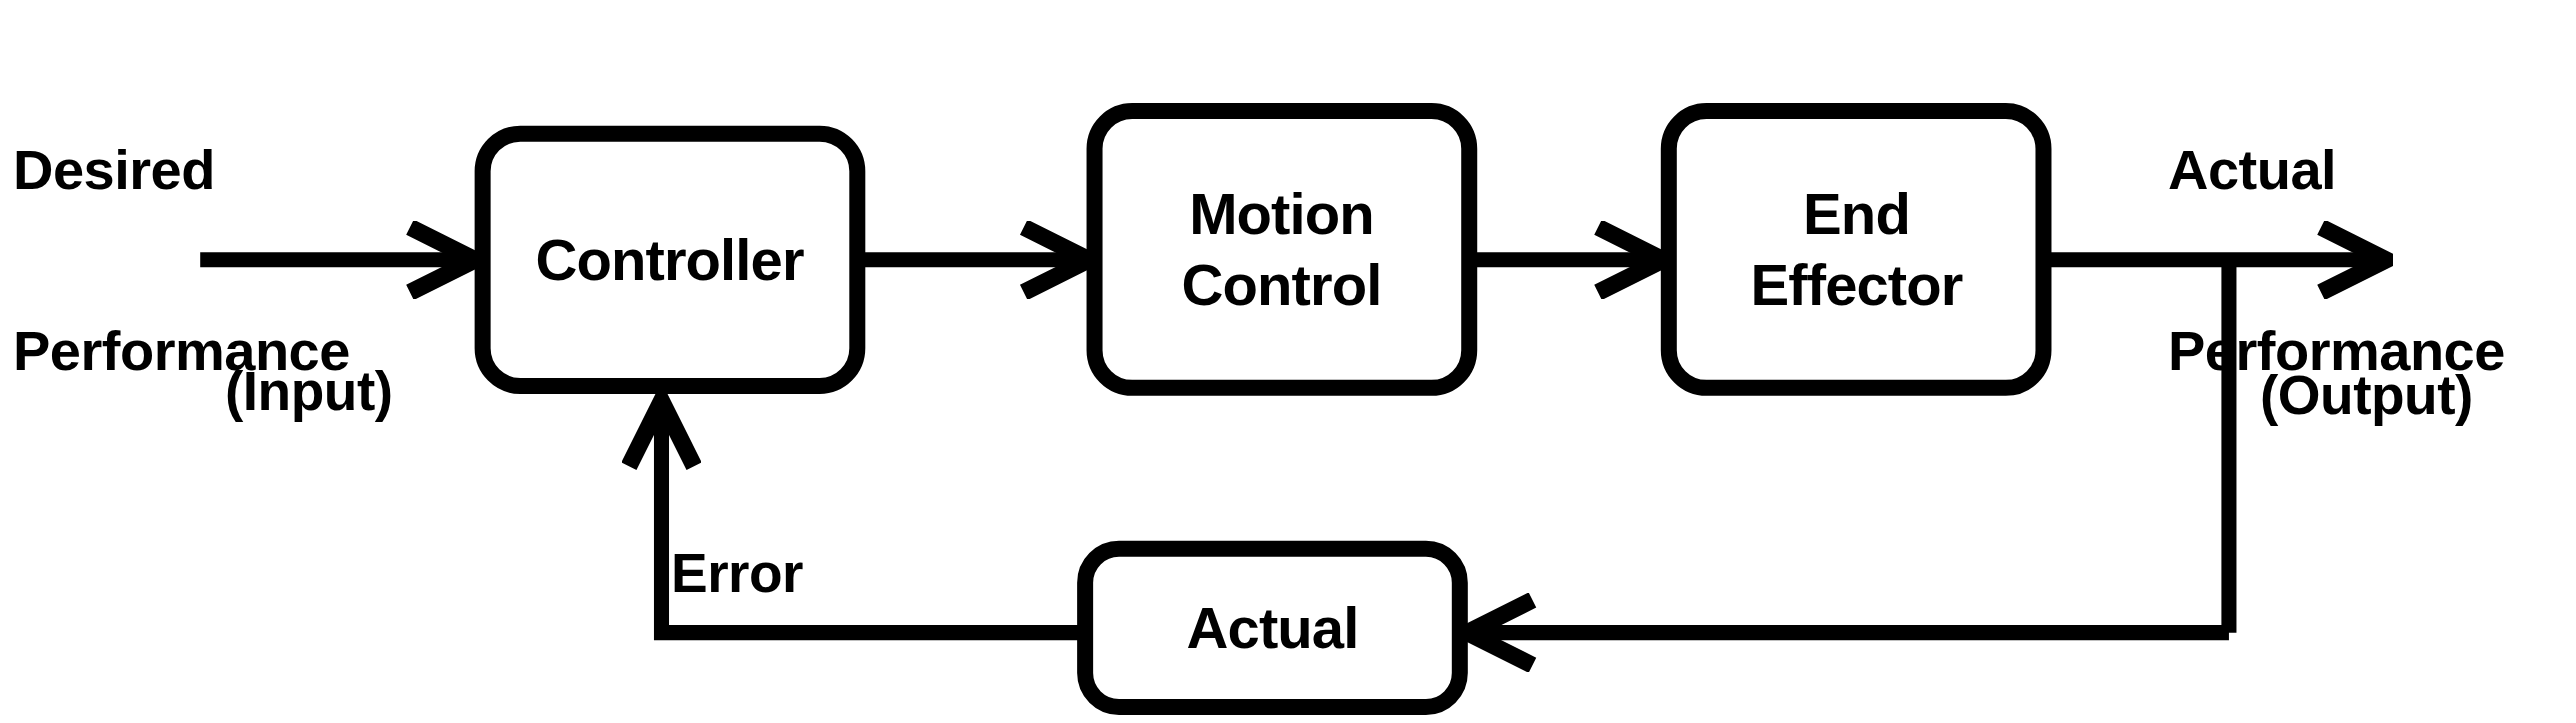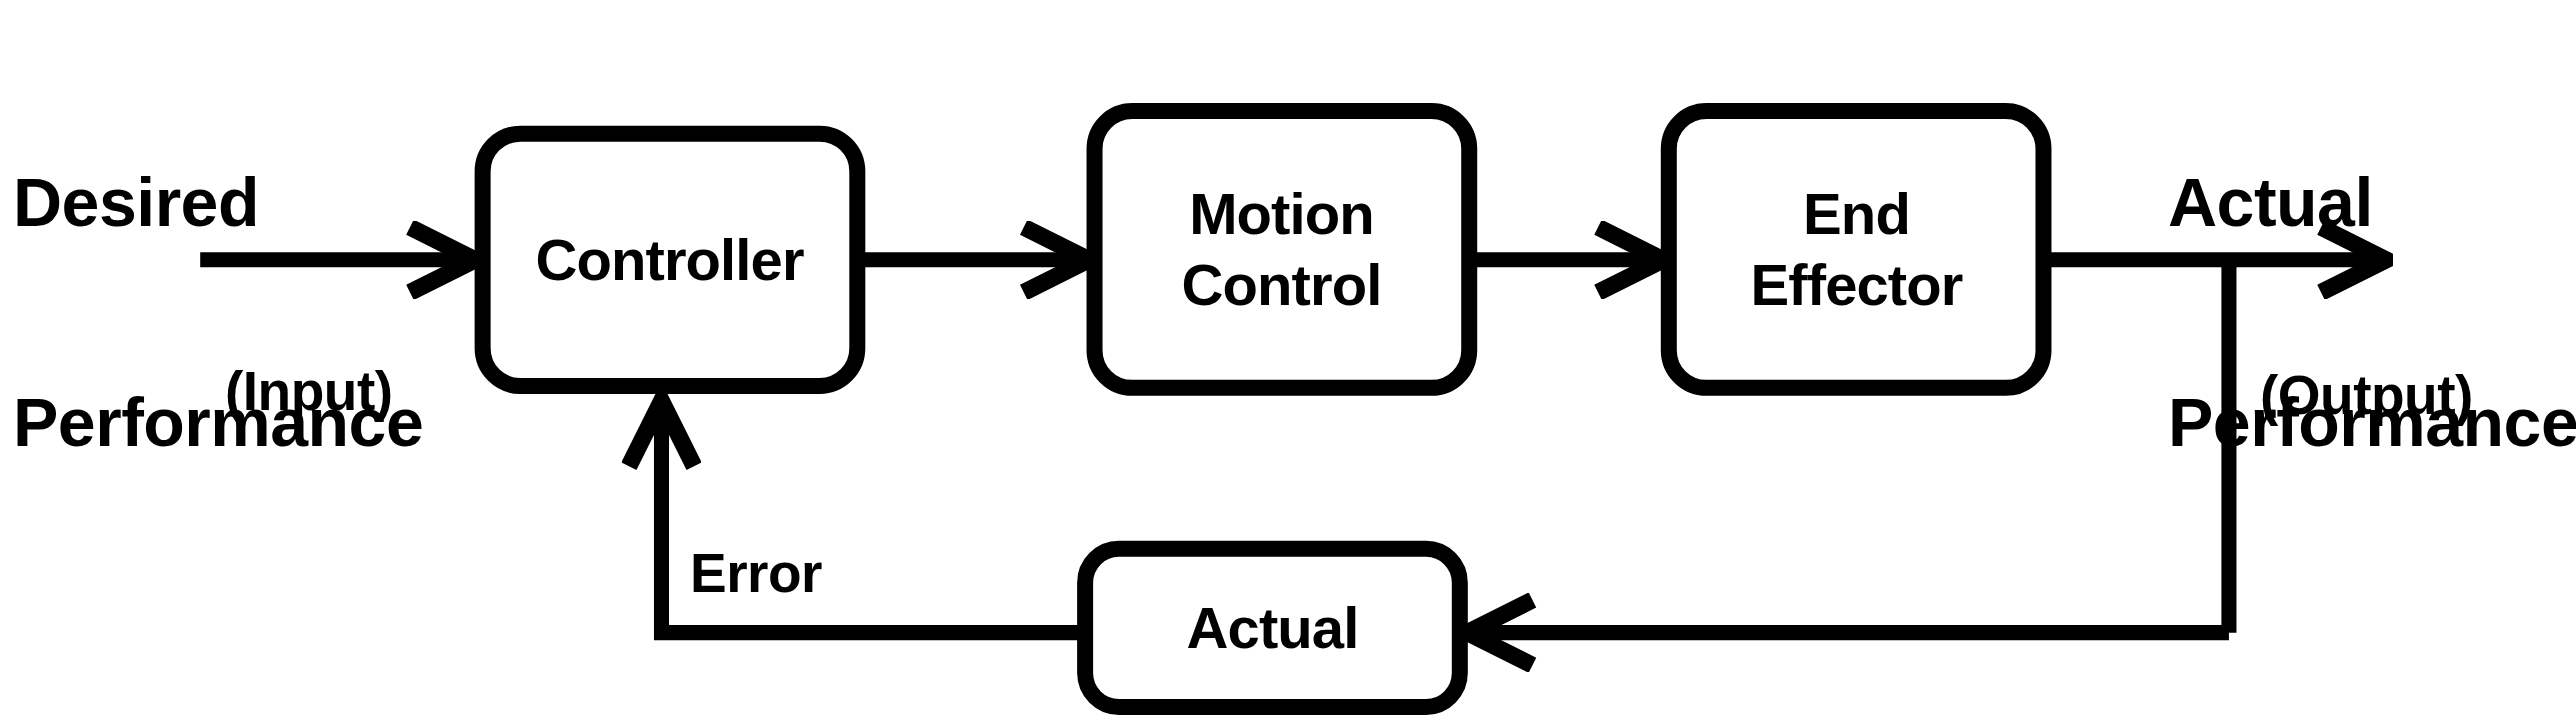--- a/index.html
+++ b/index.html
@@ -28,21 +28,21 @@
   
   .txt {
     position: absolute;
     color: #000000;
     font-weight: bold;
     white-space: pre;
     line-height: 1.08;
     letter-spacing: -0.5px;
   }
   .endpoint-label {
-    font-size: 68px;
+    font-size: 56px;
   }
   .paren-label {
     font-size: 55px;
   }
   .error-label {
     font-size: 55px;
   }
   
   .box-label {
     position: absolute;
@@ -102,21 +102,21 @@
 
   <div class="txt paren-label" style="left:193px; top:362px;margin-left:32px;">(Input)</div>
 
   <div class="txt endpoint-label" style="left:2168px; top:19px; text-align:left;">
     <div>Actual</div>
     <div>Performance</div>
   </div>
 
   <div class="txt paren-label" style="left:2260px; top:366px;">(Output)</div>
 
-  <div class="txt error-label" style="left:690px; top:544px;">Error</div>
+  <div class="txt error-label" style="left:671px; top:544px;">Error</div>
 
   <div class="box-label" style="left:482px; top:134px; width:375px; height:252px;justify-content:center;">
     <span>Controller</span>
   </div>
 
   <div class="box-label" style="left:1669px; top:111px; width:375px; height:277px;">
     <span>End</span>
     <span>Effector</span>
   </div>
 

